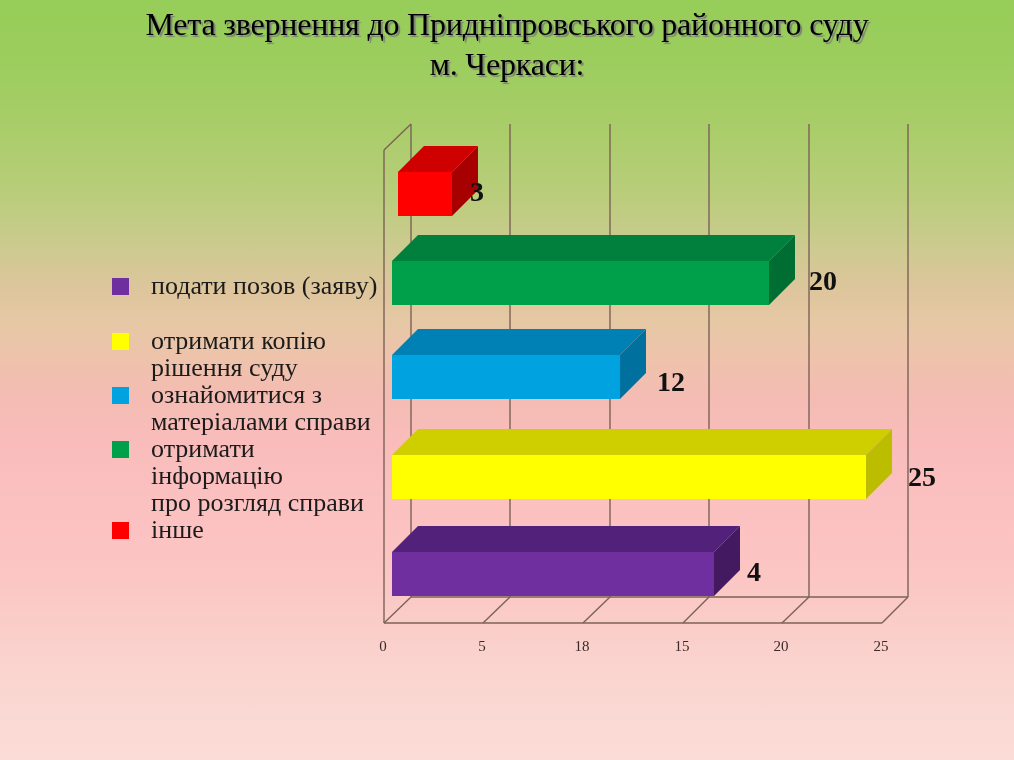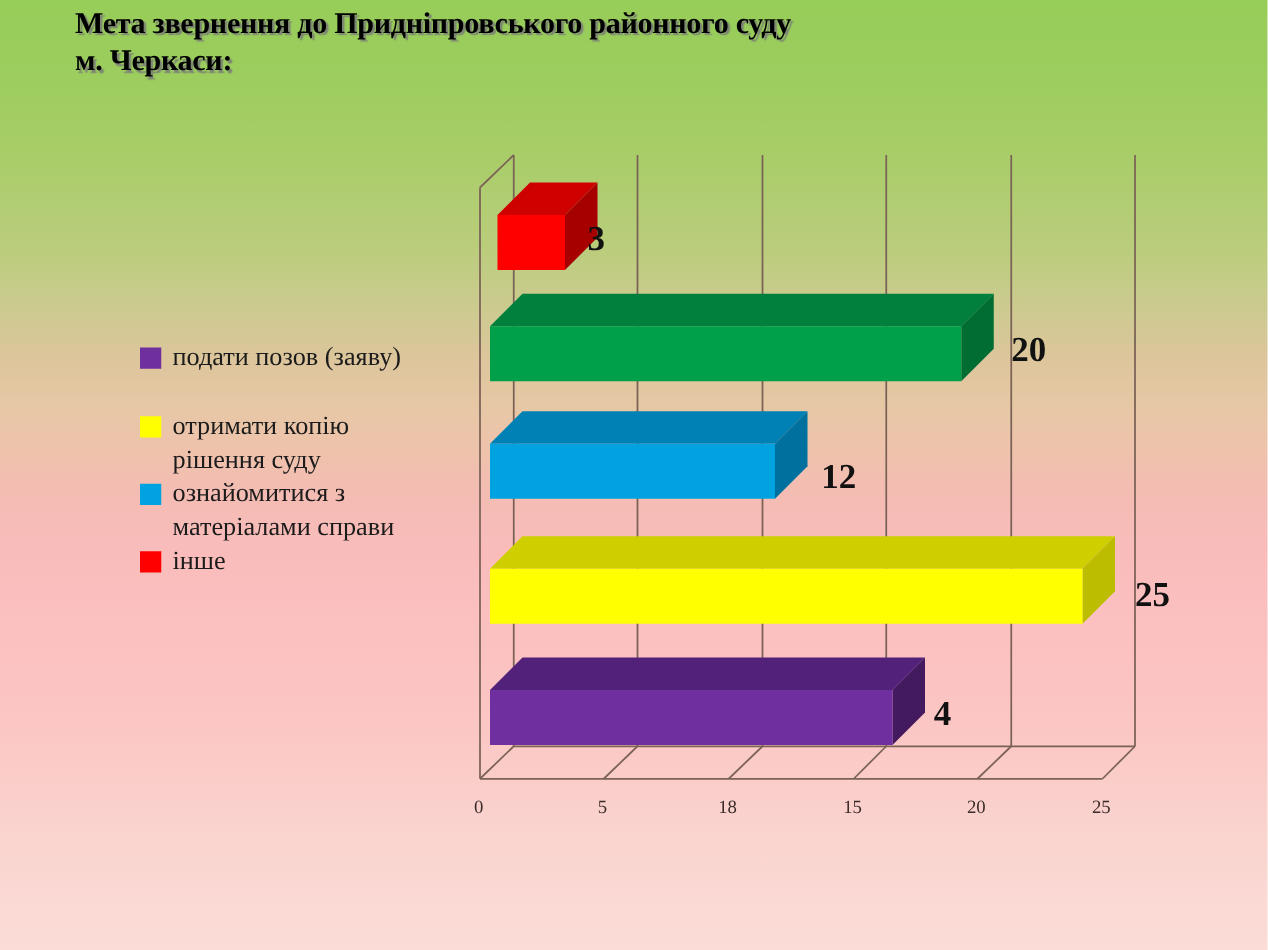--- a/index.html
+++ b/index.html
@@ -33,23 +33,23 @@
         #fbdcd7 100%);
     overflow: hidden;
   }
 
   
   #title {
     position: absolute;
     left: 60px;
     top: 4px;
     width: 894px;
-    text-align: left;
-    font-size: 24px;
-    font-weight: bold;
+    text-align: center;
+    font-size: 32px;
+    font-weight: normal;
     line-height: 1.25;
     color: #000000;
     text-shadow: 2px 2px 1px rgba(120,120,120,0.85);
     letter-spacing: -0.2px;
   }
 
   
   #legend {
     position: absolute;
     left: 112px;
@@ -62,24 +62,25 @@
     margin-bottom: 0px;
   }
   .legend-swatch {
     width: 17px;
     height: 17px;
     flex: 0 0 17px;
     margin-top: 6px;
     margin-right: 9px;
   }
   .legend-label {
-    font-size: 21px;
+    font-size: 26px;
     line-height: 27px;
     color: #1b1b1b;
     white-space: pre-line;
+    margin-left: 13px;
   }
   .lr-gap { height: 28px; }
 
   
   #plot {
     position: absolute;
     left: 0;
     top: 0;
     width: 1014px;
     height: 760px;
@@ -201,20 +202,25 @@
       <span class="legend-label">отримати копію
 рішення суду</span>
     </div>
 
     <div class="legend-row">
       <span class="legend-swatch" style="background:#00a2e0;"></span>
       <span class="legend-label">ознайомитися з
 матеріалами справи</span>
     </div>
 
+    <div class="legend-row">
+      <span class="legend-swatch" style="background:#00a04b;"></span>
+      <span class="legend-label">отримати інформацію
+про розгляд справи</span>
+    </div>
 
     <div class="legend-row">
       <span class="legend-swatch" style="background:#fe0000;"></span>
       <span class="legend-label">інше</span>
     </div>
 
   </div>
 
 </div>
 

